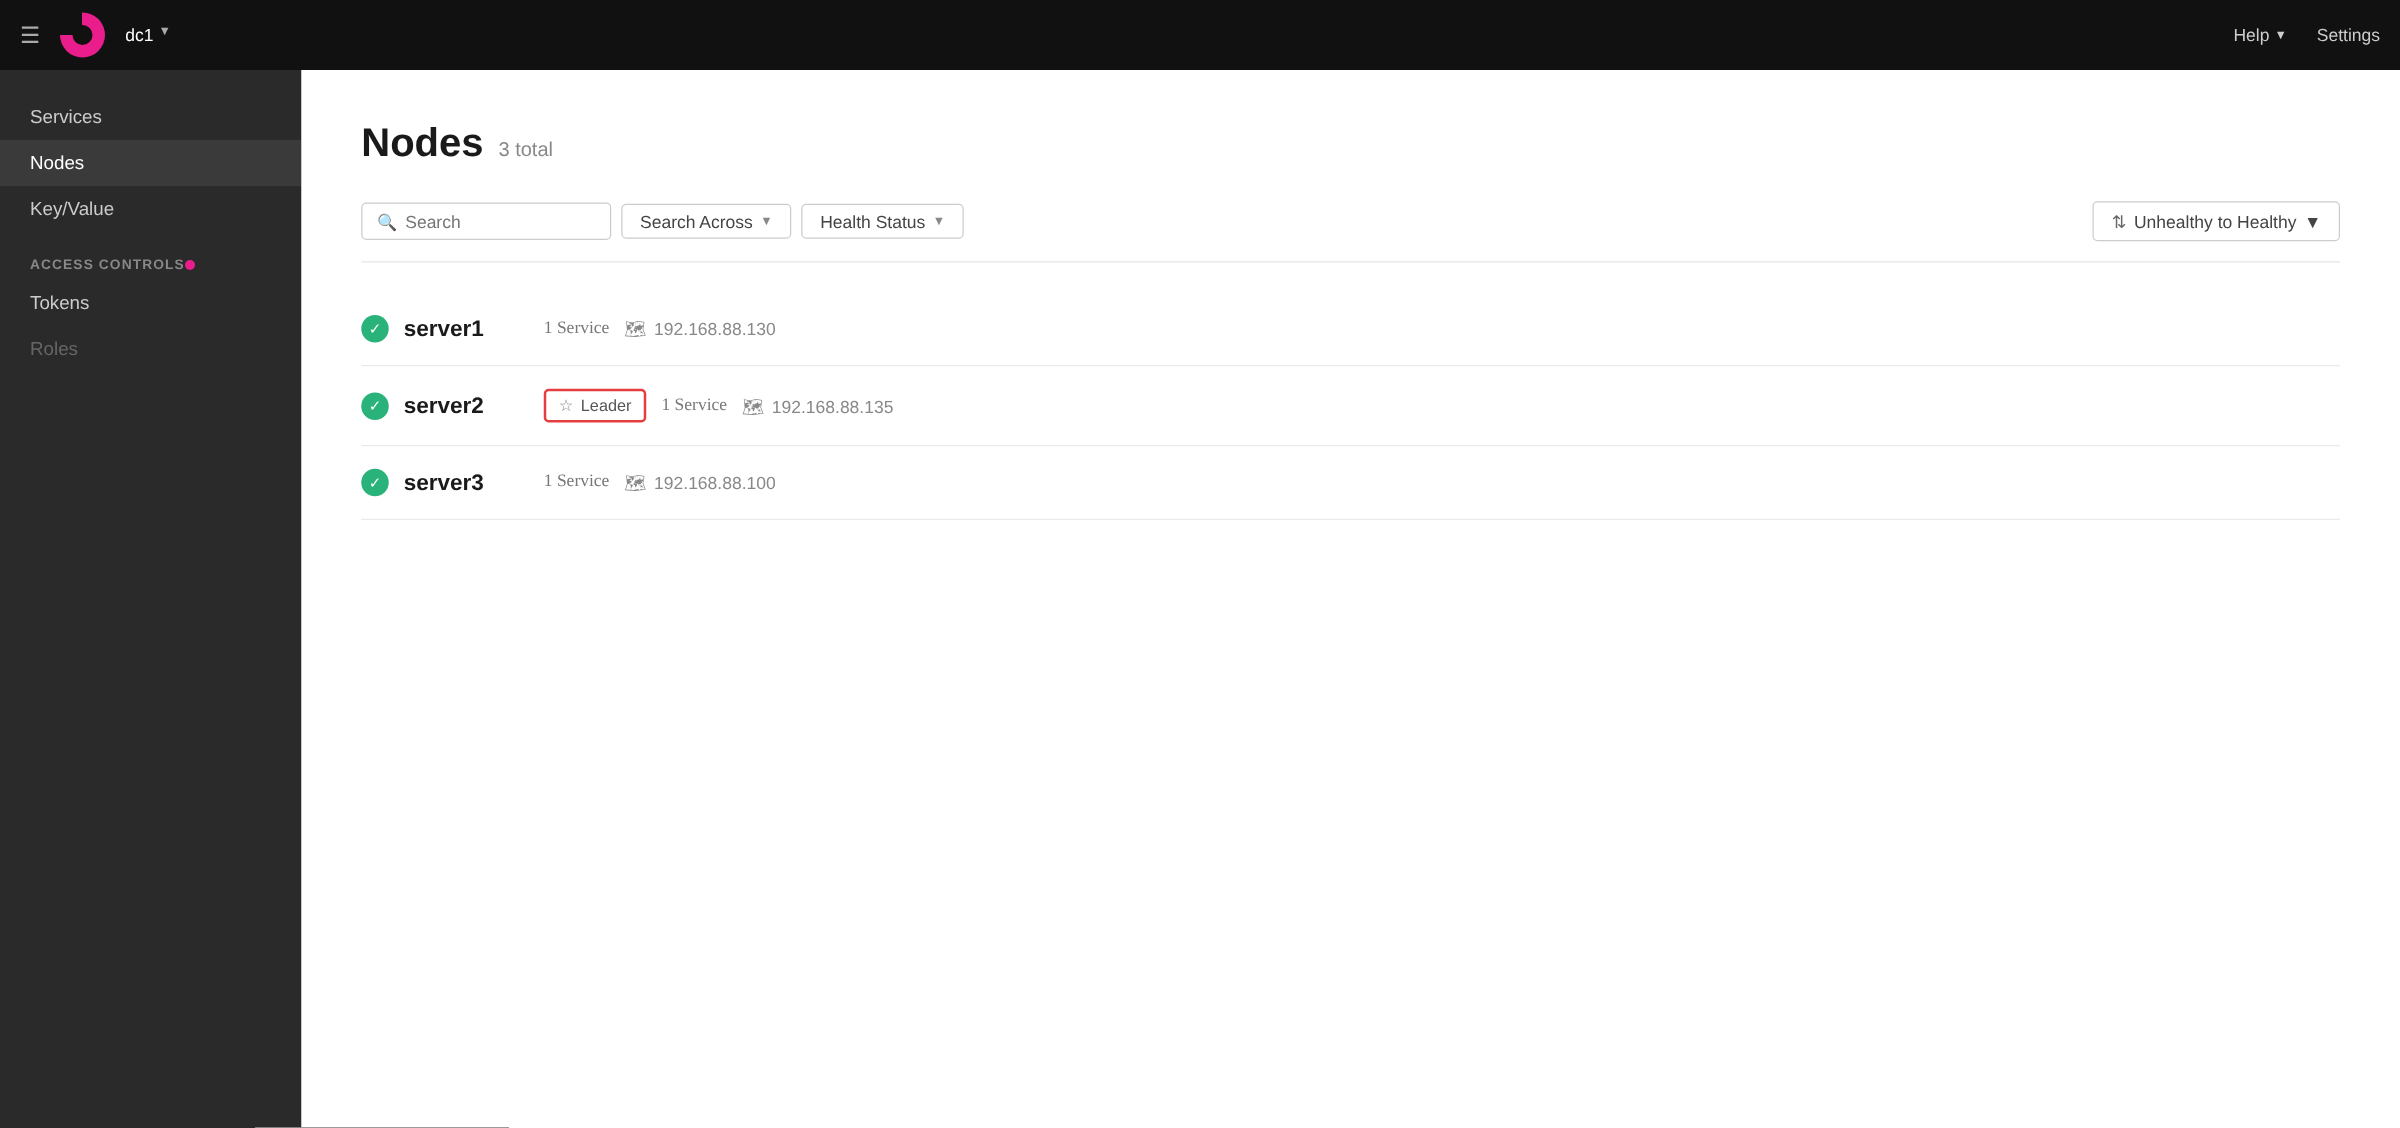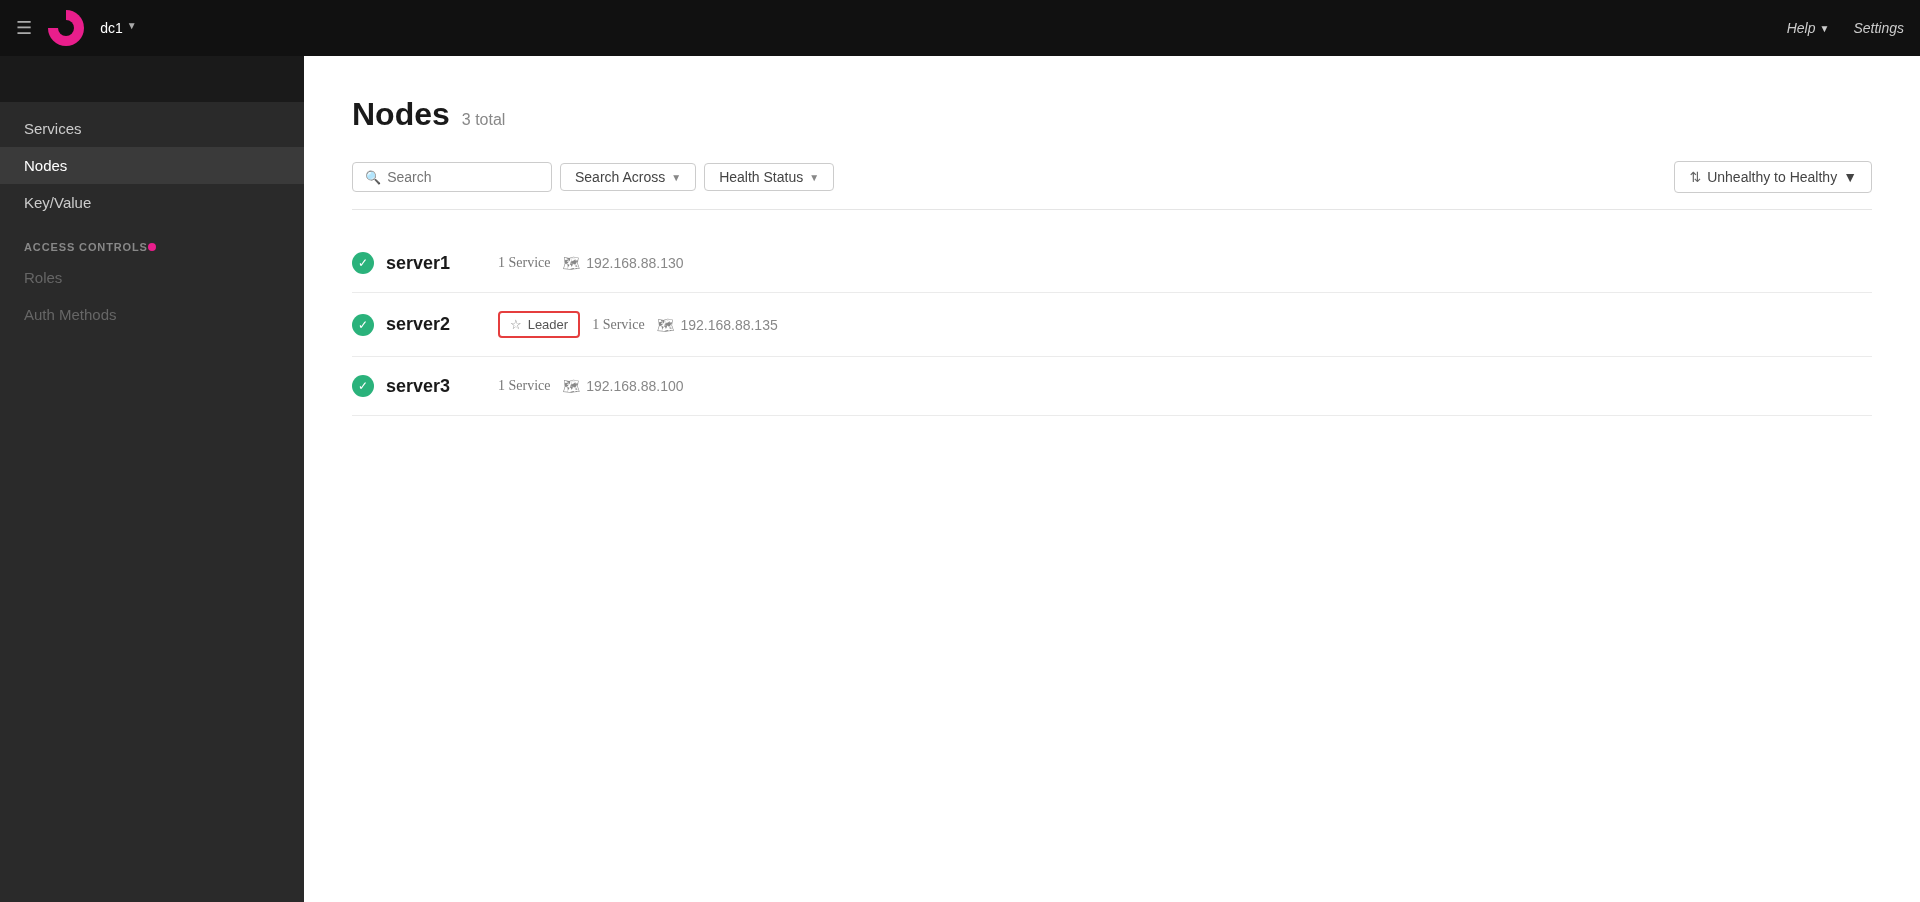--- a/index.html
+++ b/index.html
@@ -33,43 +33,42 @@
     }
     .topnav-dc {
       color: #fff;
       font-size: 14px;
       display: flex; gap: 4px;
       cursor: pointer;
     }
     .topnav-dc .chevron { font-size: 10px; color: #aaa; }
     .topnav-right {
       margin-left: auto;
-      display: flex; align-items: flex-end; gap: 24px; font-style: italic;
+      display: flex; align-items: flex-end; gap: 24px;
     }
     .topnav-right a {
       color: #ccc; text-decoration: none; font-size: 14px;
       display: flex; align-items: center; gap: 4px;
       cursor: pointer;
     }
 
     
     .layout {
       display: flex;
       flex: 1;
       overflow: hidden;
     }
 
     
     .sidebar {
-      width: 304px;
+      width: 241px;
       background: #2a2a2a;
       flex-shrink: 0;
-      padding-top: 8px;
+      padding-top: 19px;
       overflow-y: auto;
-      margin-top: 46px;
     }
     .sidebar-item {
       padding: 10px 24px;
       font-size: 15px;
       cursor: pointer;
       color: #ccc;
       display: flex; align-items: center; gap: 8px;
     }
     .sidebar-item.active {
       background: #3a3a3a;
@@ -247,25 +246,25 @@
       <span>Nodes</span>
     </div>
     <div class="sidebar-item">
       <span>Key/Value</span>
     </div>
 
     <div class="sidebar-section-label">
       <span>ACCESS CONTROLS</span>
       <span class="dot-red"></span>
     </div>
+    <div class="sidebar-item">
+      <span>Tokens</span>
+    </div>
     <div class="sidebar-item dimmed">
       <span>Roles</span>
-    </div>
-    <div class="sidebar-item dimmed">
-      <span>Auth Methods</span>
     </div>
   </aside>
 
   <main class="main">
     <div class="page-header">
       <h1 class="page-title">Nodes</h1>
       <span class="page-count">3 total</span>
     </div>
 
     <div class="filters-bar">

